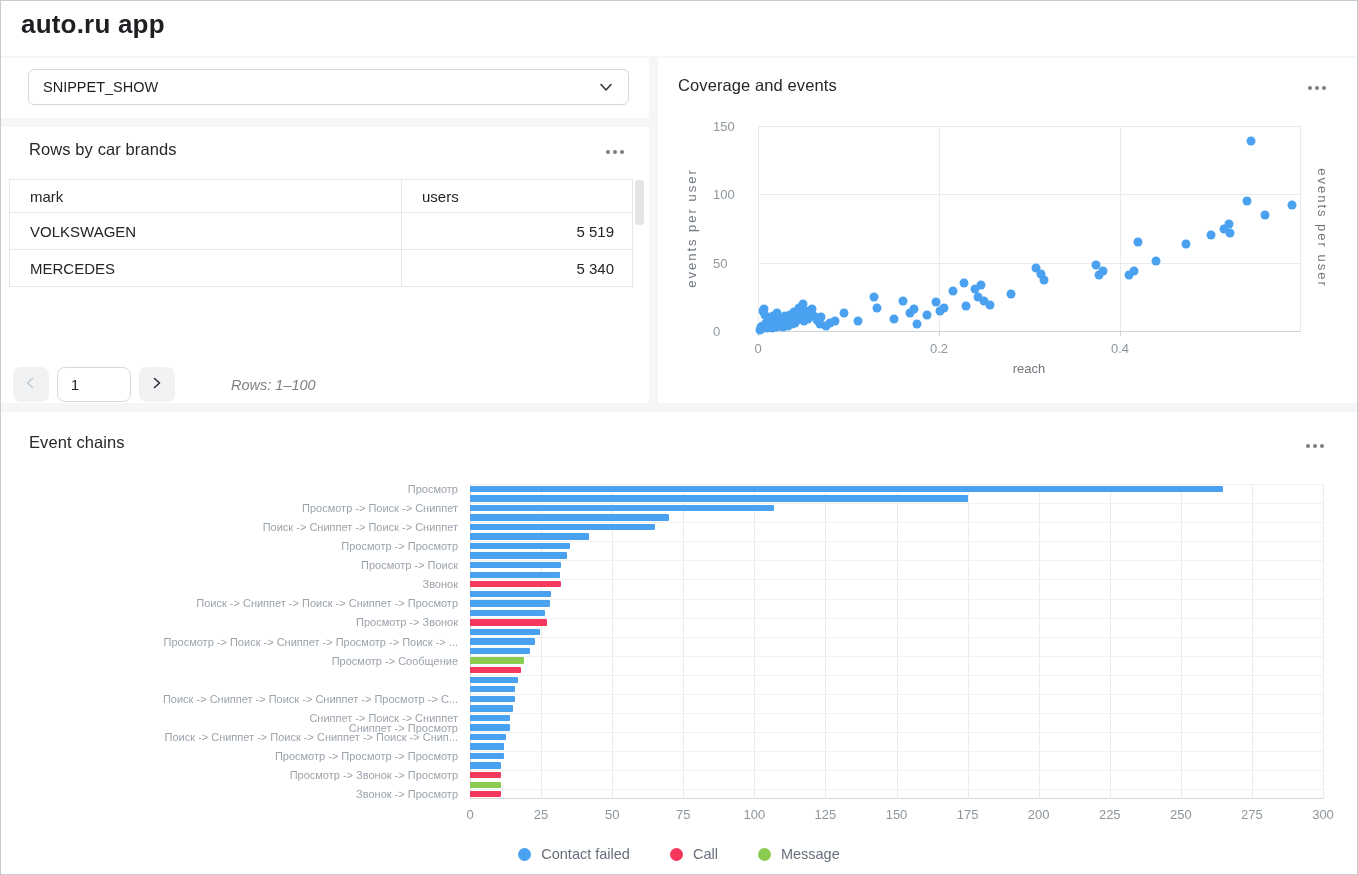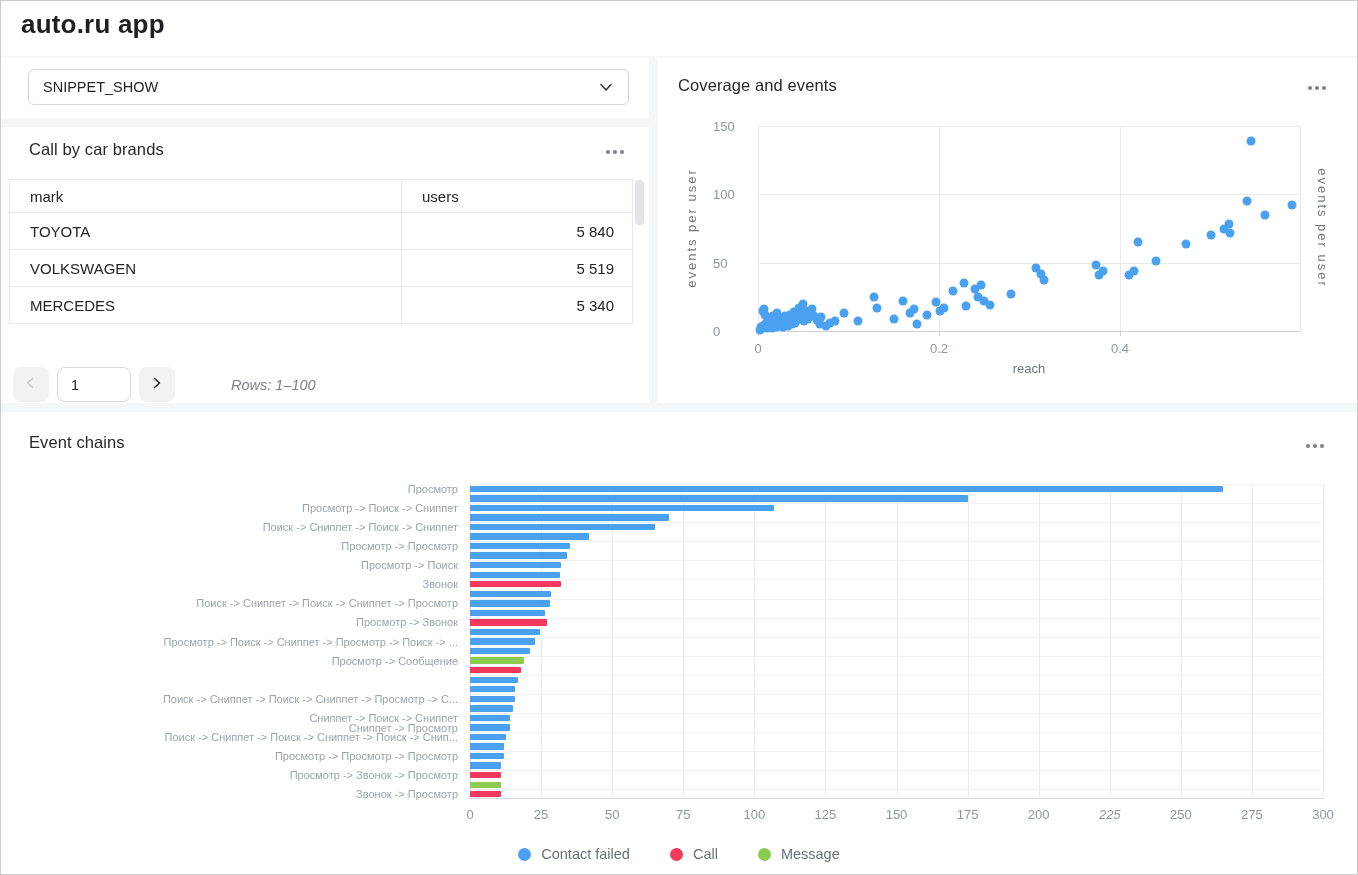--- a/index.html
+++ b/index.html
@@ -119,38 +119,34 @@
       <span>SNIPPET_SHOW</span>
       <span class="chev">
         <svg width="16" height="16" viewBox="0 0 16 16">
             <polyline points="3,5.5 8,11 13,5.5" fill="none" stroke="#33353a" stroke-width="1.6" stroke-linecap="round" stroke-linejoin="round"></polyline>
           </svg>
       </span>
     </div>
   </div>
 
   <div class="panel table-panel">
-    <div class="widget-title" style="left:28px; top:13px;">Call by car brands</div>
+    <div class="widget-title" style="left:28px; top:13px;">Rows by car brands</div>
     <div class="menu-btn" style="left:601px; top:17px;">
       <span class="dot"></span>
         <span class="dot"></span>
         <span class="dot"></span>
     </div>
     <table class="data-table">
       <thead>
           <tr id="brand-thead-row">
             <th class="col-mark">mark</th>
             <th>users</th>
           </tr>
         </thead>
       <tbody id="brand-tbody">
-          <tr>
-            <td>TOYOTA</td>
-            <td class="num">5 840</td>
-          </tr>
           <tr>
             <td>VOLKSWAGEN</td>
             <td class="num">5 519</td>
           </tr>
           <tr>
             <td>MERCEDES</td>
             <td class="num">5 340</td>
           </tr>
         </tbody>
     </table>
@@ -328,21 +324,21 @@
         <div class="bar-xlab" style="left: 284.333px;">100</div>
         <div class="grid-v" style="left: 355.417px;"></div>
         <div class="bar-xlab" style="left: 355.417px;">125</div>
         <div class="grid-v" style="left: 426.5px;"></div>
         <div class="bar-xlab" style="left: 426.5px;">150</div>
         <div class="grid-v" style="left: 497.583px;"></div>
         <div class="bar-xlab" style="left: 497.583px;">175</div>
         <div class="grid-v" style="left: 568.667px;"></div>
         <div class="bar-xlab" style="left: 568.667px;">200</div>
         <div class="grid-v" style="left: 639.75px;"></div>
-        <div class="bar-xlab" style="left: 639.75px; font-style: italic;">225</div>
+        <div class="bar-xlab" style="left: 639.75px;">225</div>
         <div class="grid-v" style="left: 710.833px;"></div>
         <div class="bar-xlab" style="left: 710.833px;">250</div>
         <div class="grid-v" style="left: 781.917px;"></div>
         <div class="bar-xlab" style="left: 781.917px;">275</div>
         <div class="grid-v" style="left: 853px;"></div>
         <div class="bar-xlab" style="left: 853px;">300</div>
         <div class="grid-h" style="top: 0px;"></div>
         <div class="grid-h" style="top: 19.0909px;"></div>
         <div class="grid-h" style="top: 38.1818px;"></div>
         <div class="grid-h" style="top: 57.2727px;"></div>

